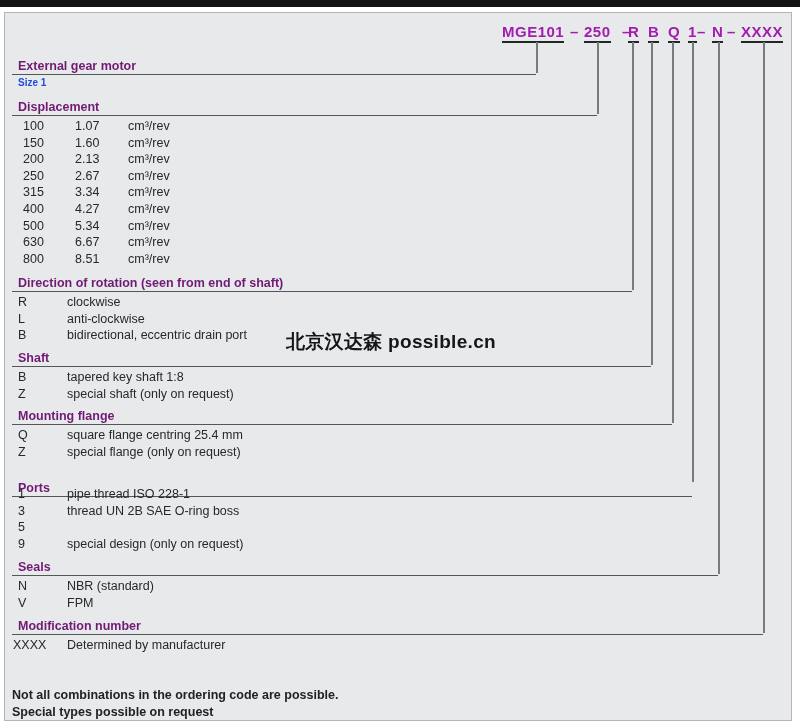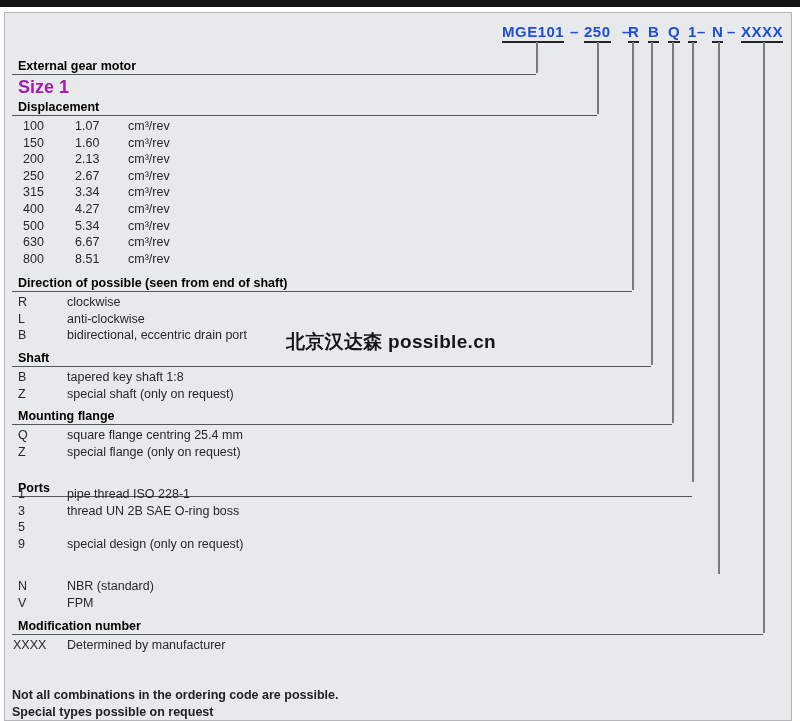--- a/index.html
+++ b/index.html
@@ -8,41 +8,41 @@
     font-family:"Liberation Sans","DejaVu Sans",sans-serif;
     -webkit-font-smoothing:antialiased;overflow:hidden;
   }
   .topbar{position:absolute;left:0;top:0;width:800px;height:7px;background:#121212;}
   .page{
     position:absolute;left:4px;top:12px;width:788px;height:709px;
     background:#e8e9eb;border:1px solid #b3b6b9;box-sizing:border-box;
   }
   
   .codeseg{
-    position:absolute;top:11px;font-size:15px;font-weight:bold;color:#1d4ed8;
+    position:absolute;top:11px;font-size:15px;font-weight:bold;color:#a21caf;
     letter-spacing:.5px;white-space:nowrap;line-height:16px;
   }
   .codeseg.u{border-bottom:2px solid #232528;padding-bottom:1px;}
   
   .vline{position:absolute;width:1.5px;background:#777a7e;}
   
   .sec-title{
-    position:absolute;left:7px;font-size:12.5px;font-weight:bold;color:#000000;
+    position:absolute;left:7px;font-size:12.5px;font-weight:bold;color:#701a75;
     line-height:12px;padding:1px 0 2px 6px;border-bottom:1.6px solid #53565a;
     box-sizing:border-box;white-space:nowrap;
   }
   
   .rows{position:absolute;left:7px;width:700px;font-size:12.5px;color:#26282b;text-align:right;}
   .row{position:relative;height:16.6px;line-height:16.6px;white-space:nowrap;}
   .cc{position:absolute;left:6px;}
   .cd{position:absolute;left:55px;}
   .dc1{position:absolute;left:11px;}
   .dc2{position:absolute;left:63px;}
   .dc3{position:absolute;left:116px;}
-  .subtitle{position:absolute;left:13px;font-size:18px;font-weight:bold;color:#a21caf;white-space:nowrap;}
+  .subtitle{position:absolute;left:13px;font-size:10px;font-weight:bold;color:#1d4ed8;white-space:nowrap;}
   .watermark{
     position:absolute;left:281px;top:316px;font-size:19px;font-weight:bold;
     color:#141619;letter-spacing:.3px;white-space:nowrap;
   }
   .notes{position:absolute;left:7px;top:674px;font-size:12.5px;font-weight:bold;color:#202225;line-height:16.5px;}
 </style>
 </head>
 <body>
 
 <div class="topbar"></div>
@@ -116,21 +116,21 @@
         <span class="dc2">6.67</span>
         <span class="dc3">cm³/rev</span>
       </div>
     <div class="row">
         <span class="dc1">800</span>
         <span class="dc2">8.51</span>
         <span class="dc3">cm³/rev</span>
       </div>
   </div>
 
-  <div class="sec-title" style="top:263px;width:620px">Direction of possible (seen from end of shaft)</div>
+  <div class="sec-title" style="top:263px;width:620px">Direction of rotation (seen from end of shaft)</div>
   <div class="rows" style="top:281px">
     <div class="row">
         <span class="cc">R</span>
         <span class="cd">clockwise</span>
       </div>
     <div class="row">
         <span class="cc">L</span>
         <span class="cd">anti-clockwise</span>
       </div>
     <div class="row">
@@ -177,20 +177,21 @@
       </div>
     <div class="row">
         <span class="cc">5</span>
       </div>
     <div class="row">
         <span class="cc">9</span>
         <span class="cd">special design (only on request)</span>
       </div>
   </div>
 
+  <div class="sec-title" style="top:547px;width:706px">Seals</div>
   <div class="rows" style="top:565px">
     <div class="row">
         <span class="cc">N</span>
         <span class="cd">NBR (standard)</span>
       </div>
     <div class="row">
         <span class="cc">V</span>
         <span class="cd">FPM</span>
       </div>
   </div>

